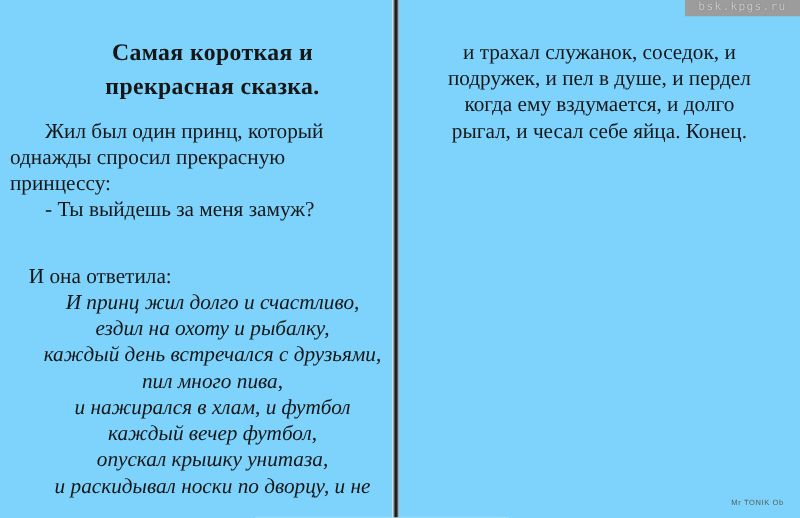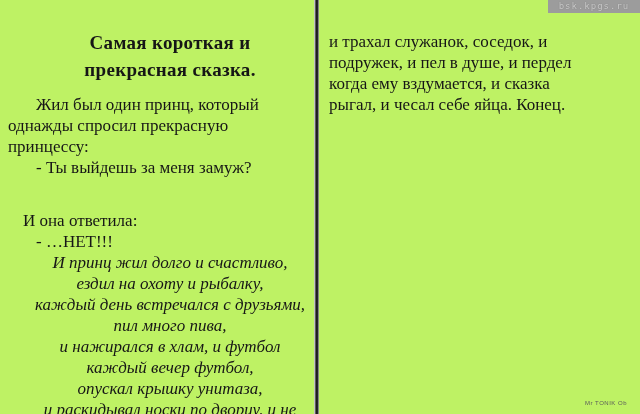--- a/index.html
+++ b/index.html
@@ -5,21 +5,21 @@
   * { margin: 0; padding: 0; box-sizing: border-box; }
   html, body { width: 640px; height: 414px; }
   body {
     font-family: "Liberation Serif", serif;
     background: #ffffff;
   }
   .page {
     position: relative;
     width: 640px;
     height: 414px;
-    background: #bef264;
+    background: #7dd3fc;
     color: #161616;
     overflow: hidden;
   }
   
   .divider {
     position: absolute;
     left: 314px;
     top: 0;
     width: 5px;
     height: 414px;
@@ -66,21 +66,21 @@
   .ln.mid    { padding-left: 15px; margin-top: 32px; }
   .ln.center { text-align: center; padding-left: 0; font-style: italic; }
   
   .col-right {
     position: absolute;
     left: 319px;
     top: 0;
     width: 321px;
     padding: 31px 10px 0 10px;
   }
-  .col-right .ln { }
+  .col-right .ln { text-align: center; }
   
   .credit {
     position: absolute;
     right: 13px;
     bottom: 8px;
     font-family: "Liberation Sans", sans-serif;
     font-size: 6px;
     color: #5a5a5a;
     letter-spacing: 0.5px;
   }
@@ -96,36 +96,35 @@
     <h1 class="title">
       <span>Самая короткая и</span><br>
       <span>прекрасная сказка.</span>
     </h1>
     <div class="left-lines">
       <div class="ln indent">Жил был один принц, который</div>
       <div class="ln">однажды спросил прекрасную</div>
       <div class="ln">принцессу:</div>
       <div class="ln indent">- Ты выйдешь за меня замуж?</div>
       <div class="ln mid">И она ответила:</div>
-      <div class="ln indent">- …НЕТ!!!</div>
       <div class="ln center">И принц жил долго и счастливо,</div>
       <div class="ln center">ездил на охоту и рыбалку,</div>
       <div class="ln center">каждый день встречался с друзьями,</div>
       <div class="ln center">пил много пива,</div>
       <div class="ln center">и нажирался в хлам, и футбол</div>
       <div class="ln center">каждый вечер футбол,</div>
       <div class="ln center">опускал крышку унитаза,</div>
       <div class="ln center">и раскидывал носки по дворцу, и не</div>
     </div>
   </div>
 
   <div class="divider"></div>
 
   <div class="col-right">
     <div class="ln">и трахал служанок, соседок, и</div>
     <div class="ln">подружек, и пел в душе, и пердел</div>
-    <div class="ln">когда ему вздумается, и сказка</div>
+    <div class="ln">когда ему вздумается, и долго</div>
     <div class="ln">рыгал, и чесал себе яйца. Конец.</div>
   </div>
 
   <div class="credit">Mr TONIK Ob</div>
 
 </div>
 
 </body></html>

